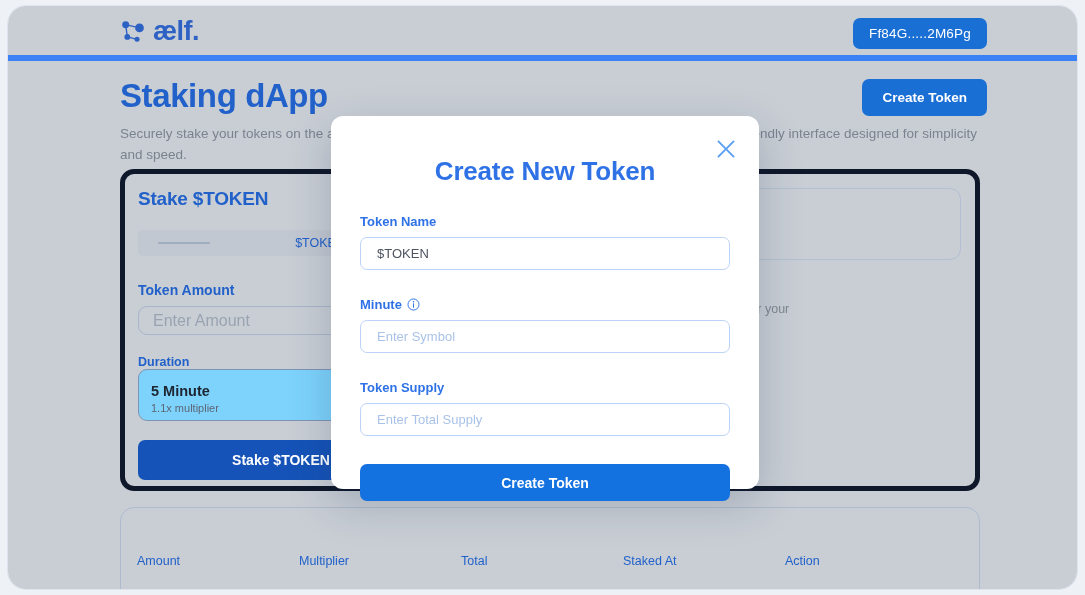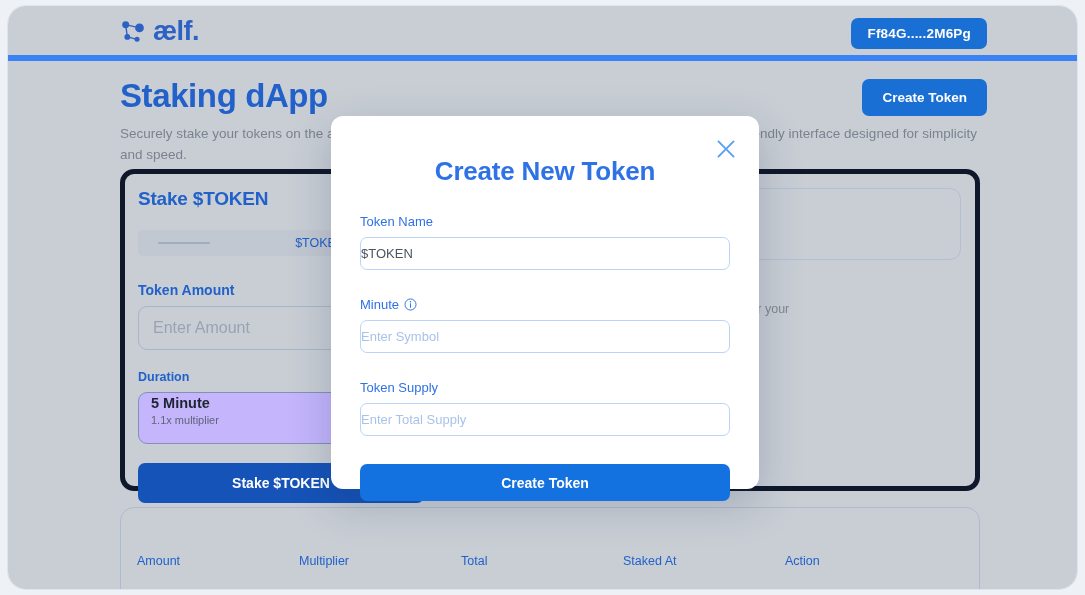--- a/index.html
+++ b/index.html
@@ -57,21 +57,21 @@
     color: #2d62c4;
     letter-spacing: -0.5px;
   }
   .wallet-pill {
     position: absolute;
     right: 90px;
     top: 12px;
     background: #1a6fd4;
     color: #ffffff;
     font-size: 13.5px;
-    font-weight: 700;
+    font-weight: 400;
     padding: 8px 16px;
     border-radius: 7px;
     letter-spacing: 0.2px;
     white-space: nowrap;
   }
 
   
   .content {
     position: absolute;
     left: 0;
@@ -165,39 +165,38 @@
     margin-top: 26px;
     font-size: 14px;
     font-weight: 700;
     color: #2161c9;
   }
   .field-label.small { font-size: 12.5px; margin-top: 20px; }
 
   .amount-input {
     margin-top: 8px;
     width: 286px;
-    height: 44px;
+    height: 29px;
     border: 1px solid #a9b6ca;
     border-radius: 9px;
     background: transparent;
     font-family: inherit;
     font-size: 16px;
     color: #8e97a4;
     padding: 0 14px;
   }
   .amount-input::placeholder { color: #9aa3b1; }
 
   .duration-opt {
-    margin-top: 8px;
     width: 286px;
     height: 52px;
     border: 1.5px solid #7f94b5;
     border-radius: 9px;
-    background: #c4b5fd;
-    padding: 2px 12px;
+    background: #7dd3fc;
+    padding: 13px 12px;
     cursor: pointer;
   }
   .duration-title { font-size: 14.5px; font-weight: 800; color: #1d2531; }
   .duration-sub { font-size: 11px; color: #5d6676; margin-top: 3px; }
 
   .btn-stake {
     margin-top: 19px;
     width: 286px;
     height: 40px;
     background: #1553b8;
@@ -297,38 +296,38 @@
     top: 20px;
     width: 26px;
     height: 26px;
     cursor: pointer;
     background: none;
     border: none;
     padding: 0;
   }
   .modal-label {
     font-size: 13px;
-    font-weight: 400;
+    font-weight: 700;
     color: #2f72e6;
     margin-top: 27px;
     display: flex;
     align-items: center;
     gap: 5px;
   }
   .info-icon { display: inline-block; width: 13px; height: 13px; }
   .modal-input {
     margin-top: 8px;
     width: 100%;
     height: 33px;
     border: 1px solid #bcd4f7;
     border-radius: 7px;
     font-family: inherit;
     font-size: 13px;
     color: #4e5360;
-    padding: 0 0;
+    padding: 0 16px;
     outline: none;
     background: #fff;
   }
   .modal-input::placeholder { color: #a9c3e8; }
   .btn-modal-create {
     margin-top: 28px;
     width: 100%;
     height: 37px;
     background: #1471e0;
     border: none;

